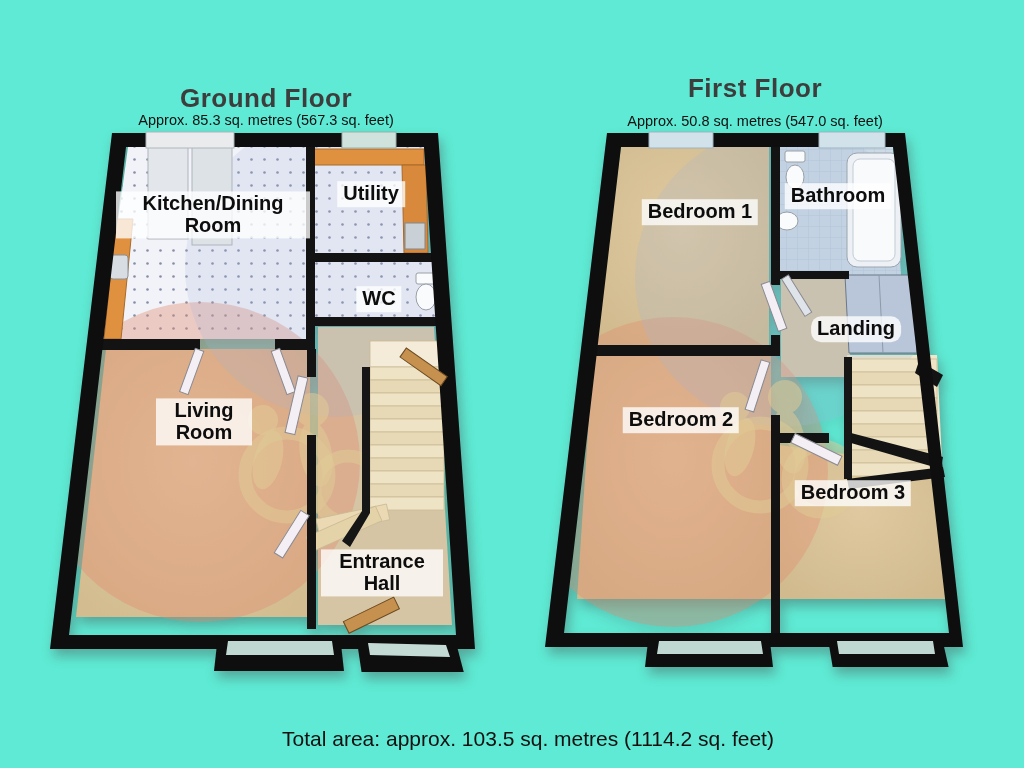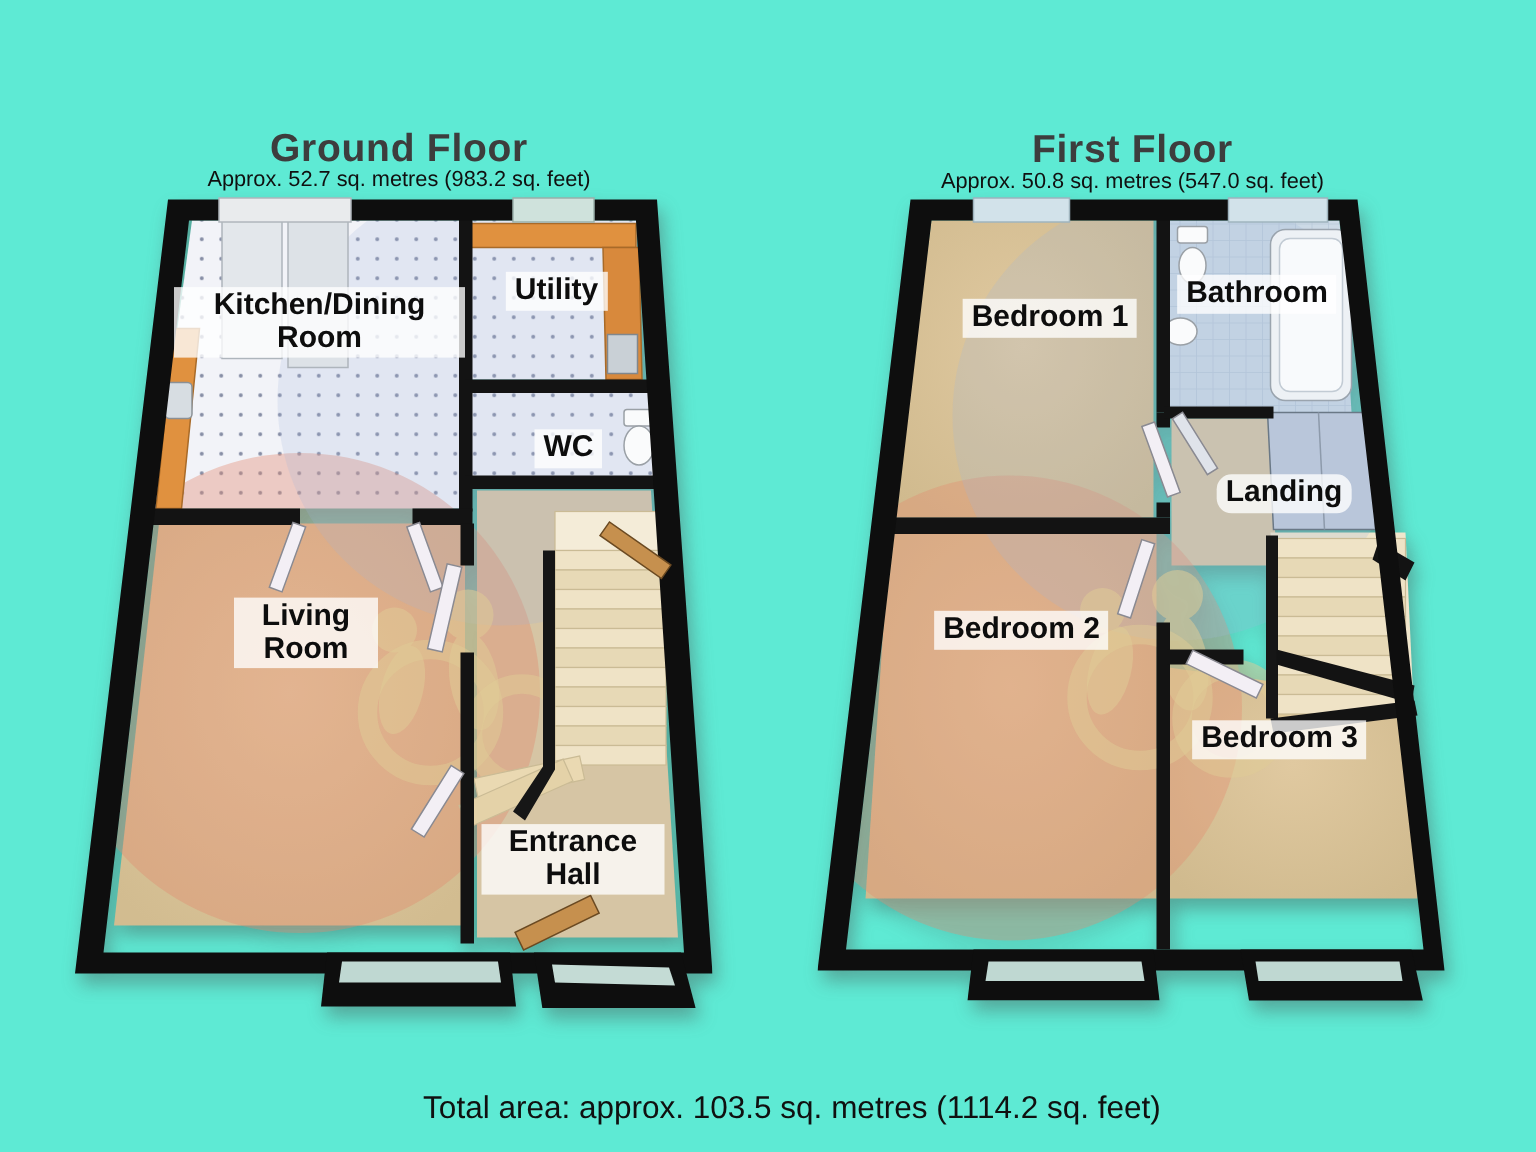--- a/index.html
+++ b/index.html
@@ -28,23 +28,23 @@
     position:absolute; left:528px; top:727px; transform:translateX(-50%);
     font-size:21px; color:#101010; white-space:nowrap;
   }
 </style>
 </head>
 <body>
 
 <div class="canvas">
 
   <div class="floor-title" style="left:266px; top:83px;">Ground Floor</div>
-  <div class="floor-sub" style="left:266px; top:112px;">Approx. 52.7 sq. metres (983.2 sq. feet)</div>
-
-  <div class="floor-title" style="left:755px; top:84px;text-align:center;">First Floor</div>
+  <div class="floor-sub" style="left:266px; top:112px;">Approx. 85.3 sq. metres (567.3 sq. feet)</div>
+
+  <div class="floor-title" style="left:755px; top:73px;text-align:center;">First Floor</div>
   <div class="floor-sub" style="left:755px; top:113px;">Approx. 50.8 sq. metres (547.0 sq. feet)</div>
 
   <svg class="plan" style="left:50px; top:127px;" width="425" height="545" viewBox="0 0 425 545">
     <defs>
       <pattern id="dotsA" width="13" height="13" patternUnits="userSpaceOnUse">
         <rect width="13" height="13" fill="#f2f3f8"></rect>
         <circle cx="6.5" cy="6.5" r="1.3" fill="#868da5"></circle>
       </pattern>
       <radialGradient id="carpetA" cx="50%" cy="42%" r="70%">
         <stop offset="0%" stop-color="#e3cfa6"></stop>

